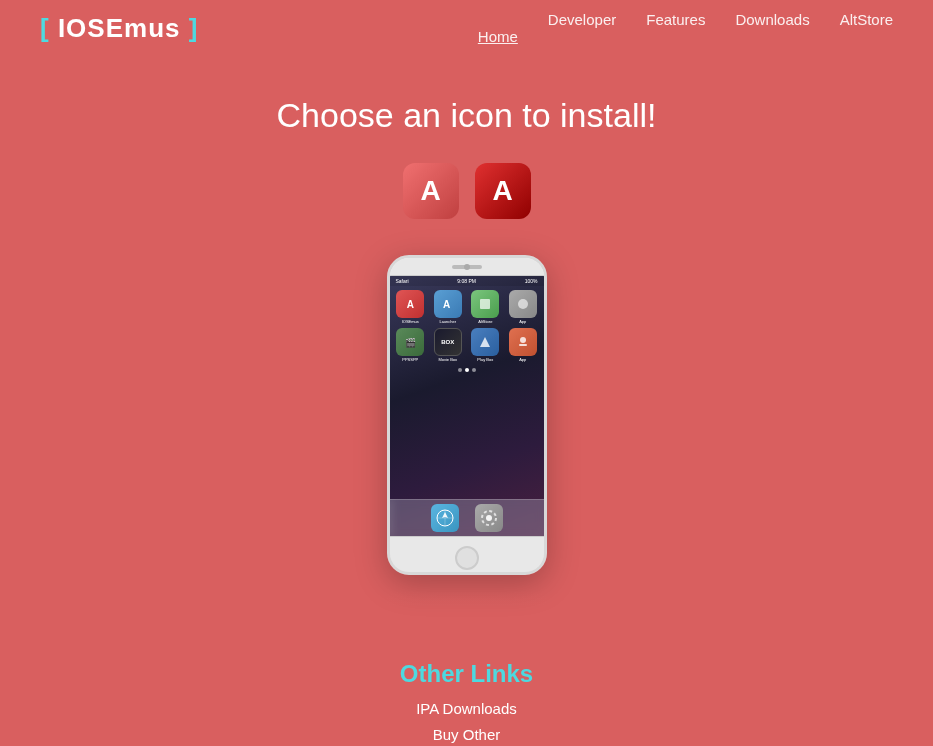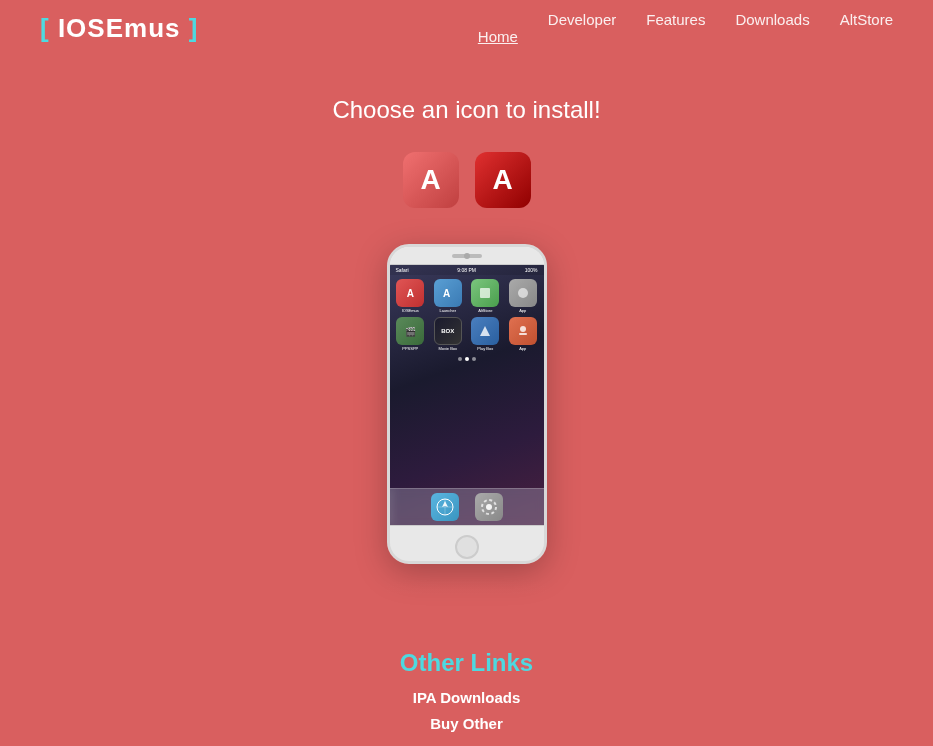--- a/index.html
+++ b/index.html
@@ -56,21 +56,21 @@
 
     
     main {
       display: flex;
       flex-direction: column;
       align-items: center;
       padding-top: 40px;
     }
 
     .headline {
-      font-size: 24px;
+      font-size: 34px;
       font-weight: 400;
       color: white;
       margin-bottom: 28px;
     }
 
     
     .icon-choices {
       display: flex;
       gap: 16px;
       margin-bottom: 36px;
@@ -275,21 +275,20 @@
     }
 
     .other-links-title {
       color: #4dd9e0;
       font-size: 24px;
       margin-bottom: 12px;
     }
 
     .other-links-list {
       list-style: none;
-      font-weight: bold;
     }
 
     .other-links-list li {
       margin-bottom: 8px;
     }
 
     .other-links-list a {
       color: white;
       text-decoration: none;
       font-size: 15px;

